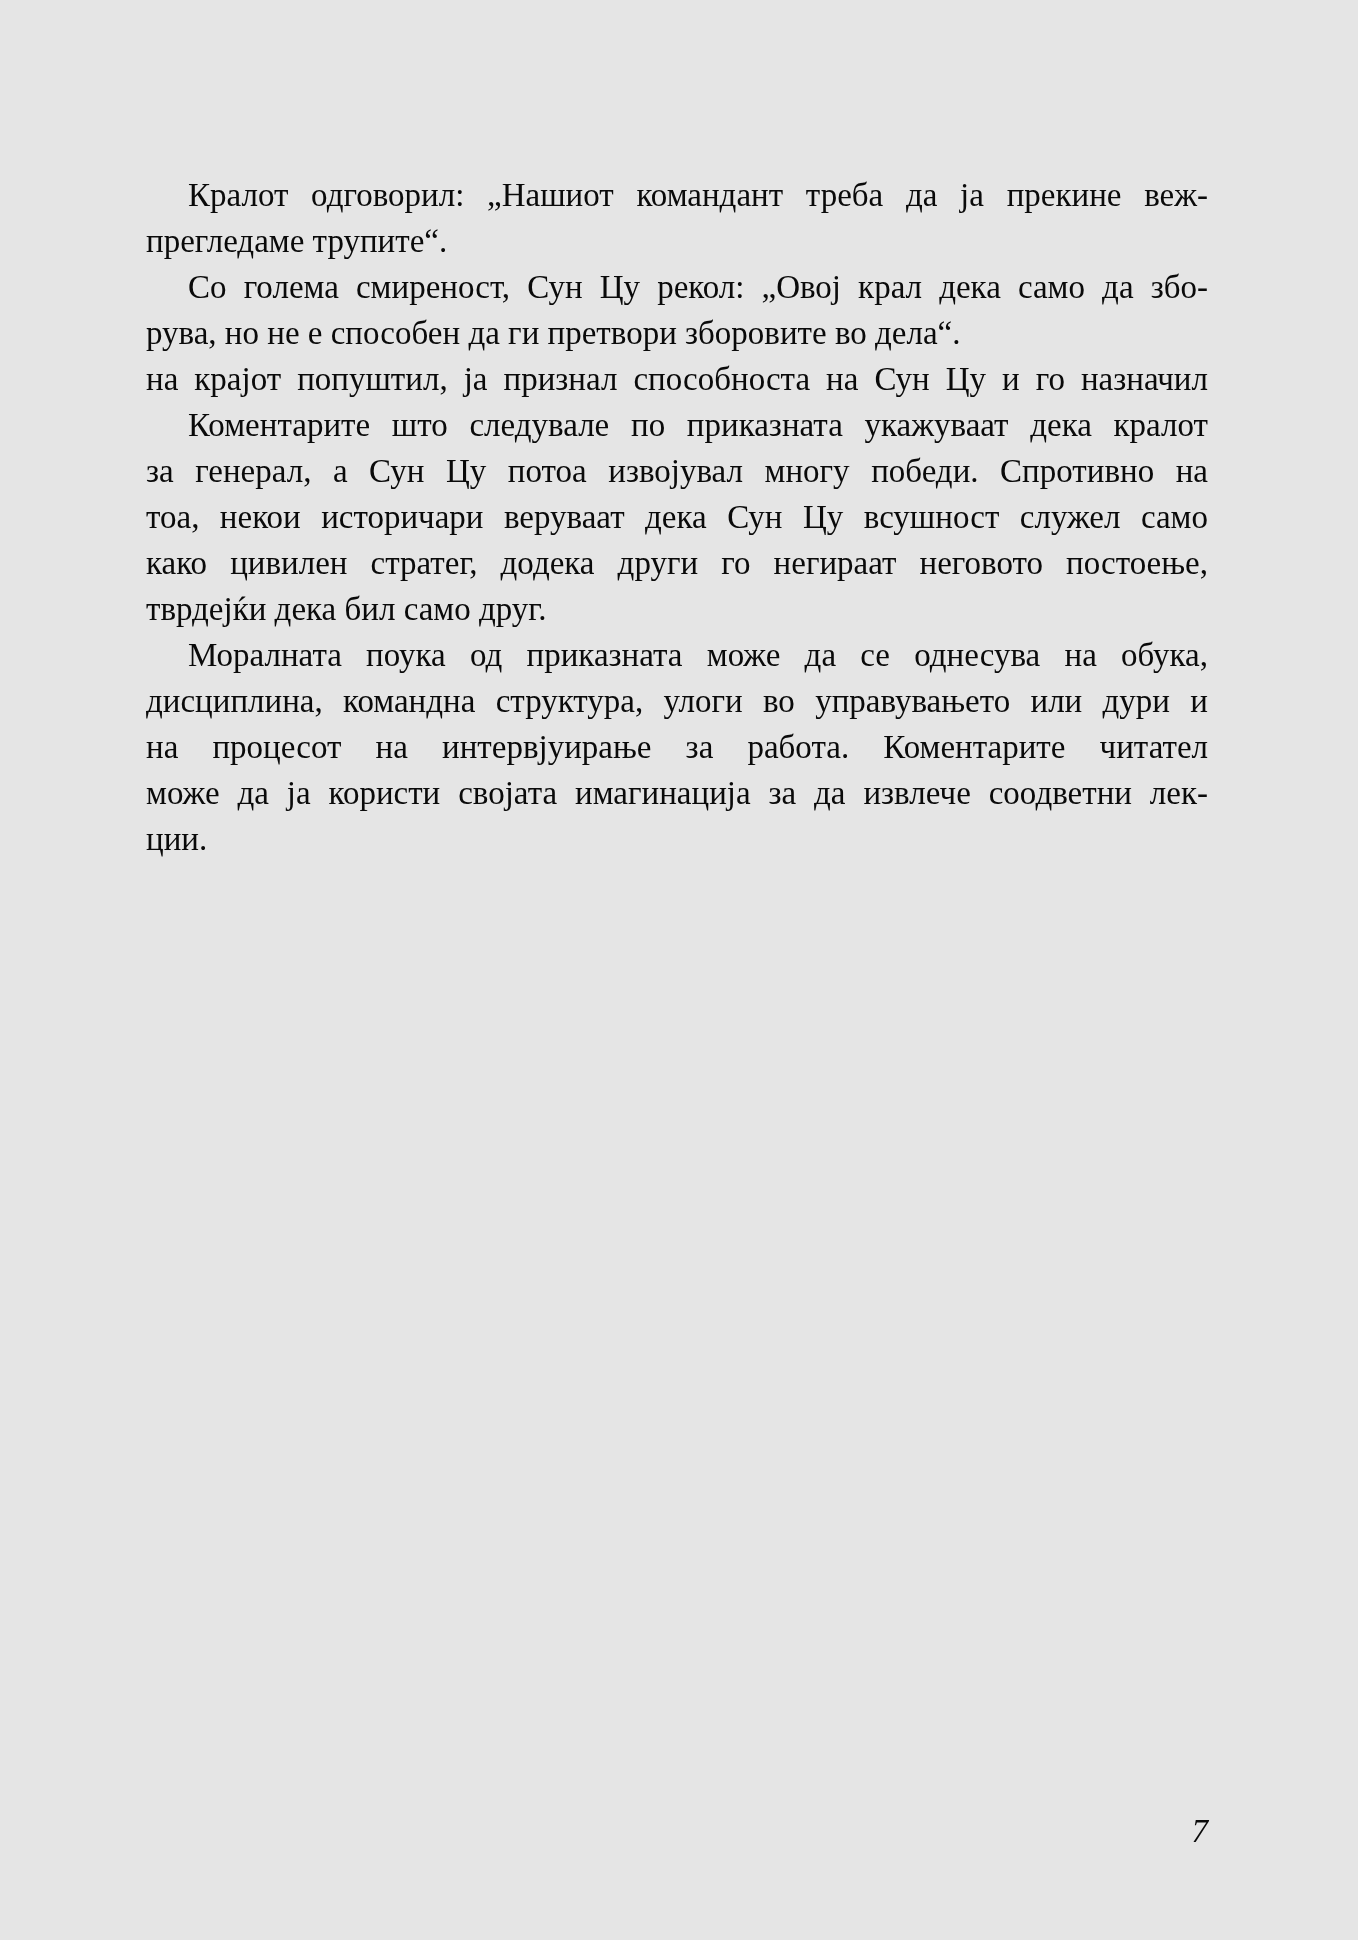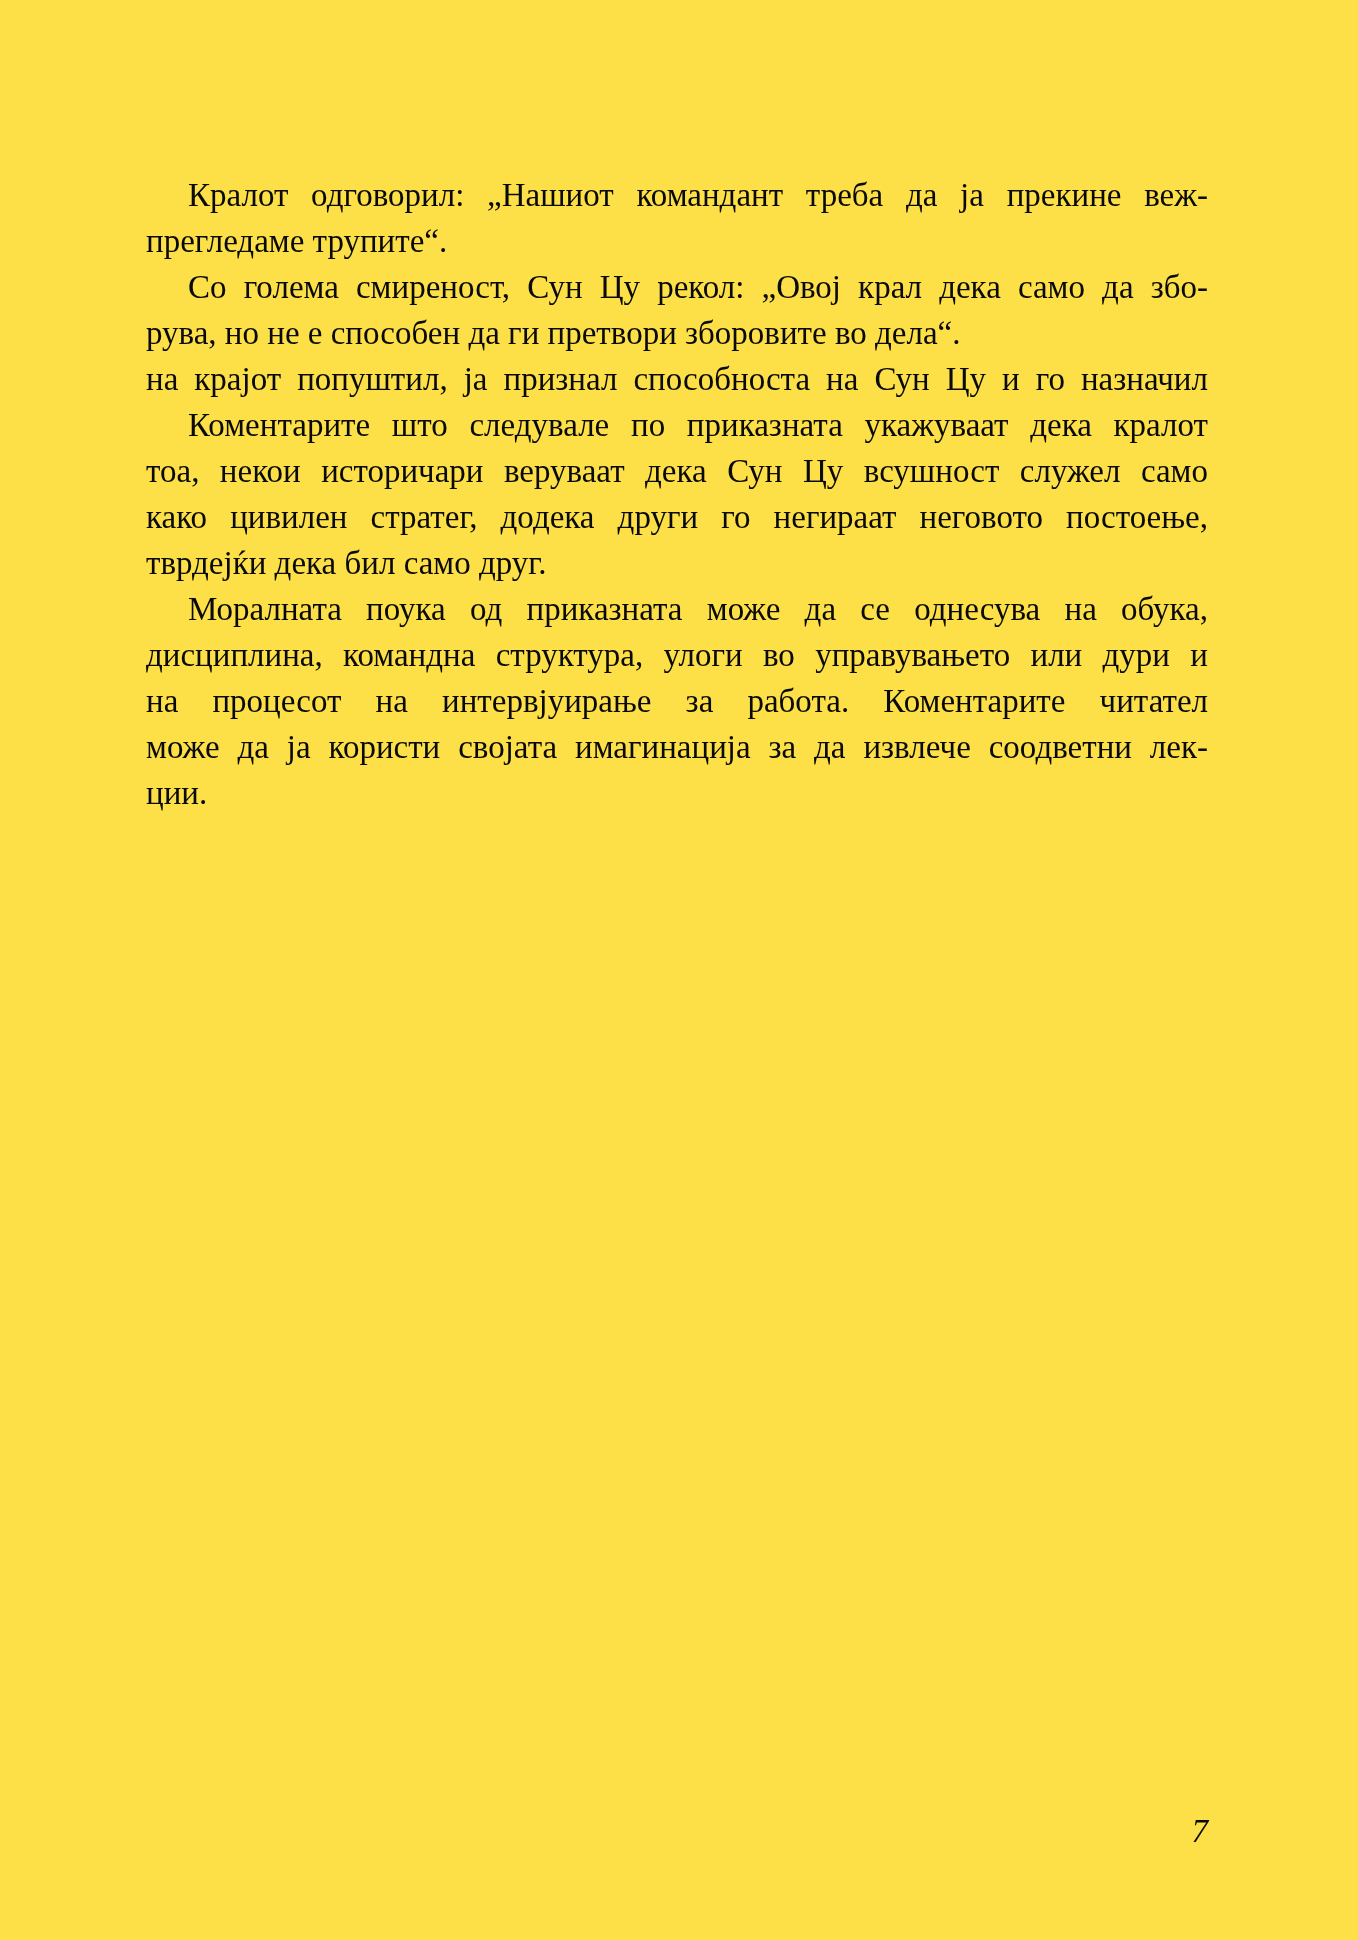--- a/index.html
+++ b/index.html
@@ -11,21 +11,21 @@
     width: 1358px;
     height: 1940px;
     position: relative;
     font-family: "Liberation Serif", serif;
     color: #0a0a0a;
     -webkit-font-smoothing: antialiased;
   }
   .page {
     position: absolute;
     inset: 0;
-    background: #fde047;
+    background: #e5e5e5;
     overflow: hidden;
   }
   .text-block {
     position: absolute;
     left: 146px;
     top: 172px;
     width: 1062px;
     font-size: 33px;
     line-height: 46px;
     color: #0a0a0a;
@@ -67,20 +67,21 @@
         <div class="line first">Кралот одговорил: „Нашиот командант треба да ја прекине веж-</div>
         <div class="line last">прегледаме трупите“.</div>
       </div>
       <div class="para">
         <div class="line first">Со голема смиреност, Сун Цу рекол: „Овој крал дека само да збо-</div>
         <div class="line last">рува, но не е способен да ги претвори зборовите во дела“.</div>
       </div>
       <div class="para">
         <div class="line">на крајот попуштил, ја признал способноста на Сун Цу и го назначил</div>
         <div class="line first">Коментарите што следувале по приказната укажуваат дека кралот</div>
+        <div class="line">за генерал, а Сун Цу потоа извојувал многу победи. Спротивно на</div>
         <div class="line">тоа, некои историчари веруваат дека Сун Цу всушност служел само</div>
         <div class="line">како цивилен стратег, додека други го негираат неговото постоење,</div>
         <div class="line last">тврдејќи дека бил само друг.</div>
       </div>
       <div class="para">
         <div class="line first">Моралната поука од приказната може да се однесува на обука,</div>
         <div class="line">дисциплина, командна структура, улоги во управувањето или дури и</div>
         <div class="line">на процесот на интервјуирање за работа. Коментарите читател</div>
         <div class="line">може да ја користи својата имагинација за да извлече соодветни лек-</div>
         <div class="line last">ции.</div>

